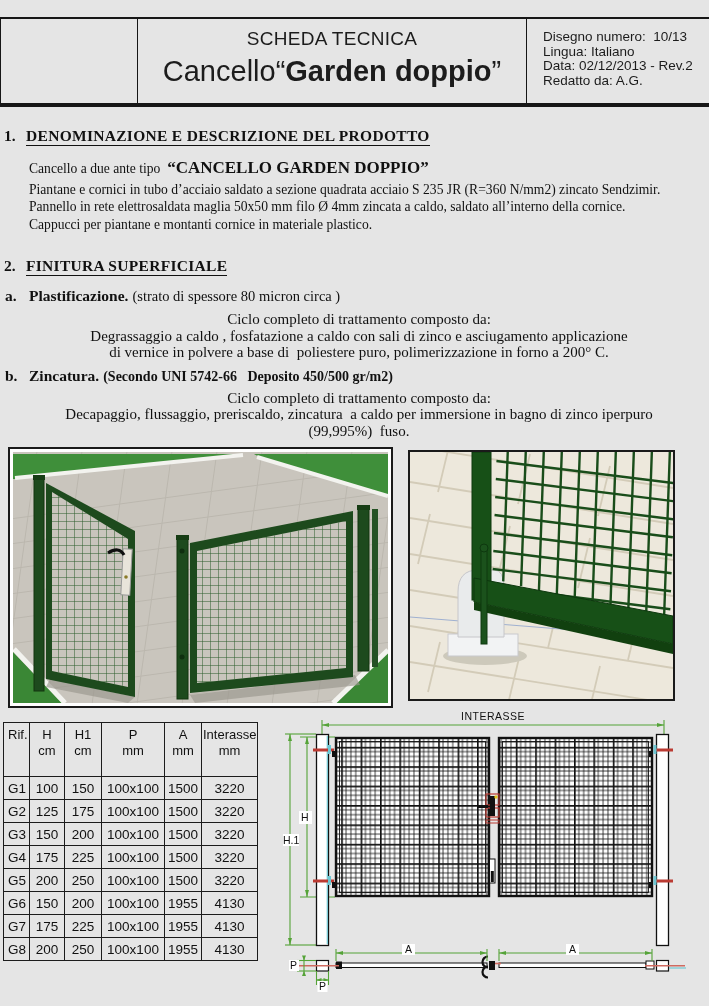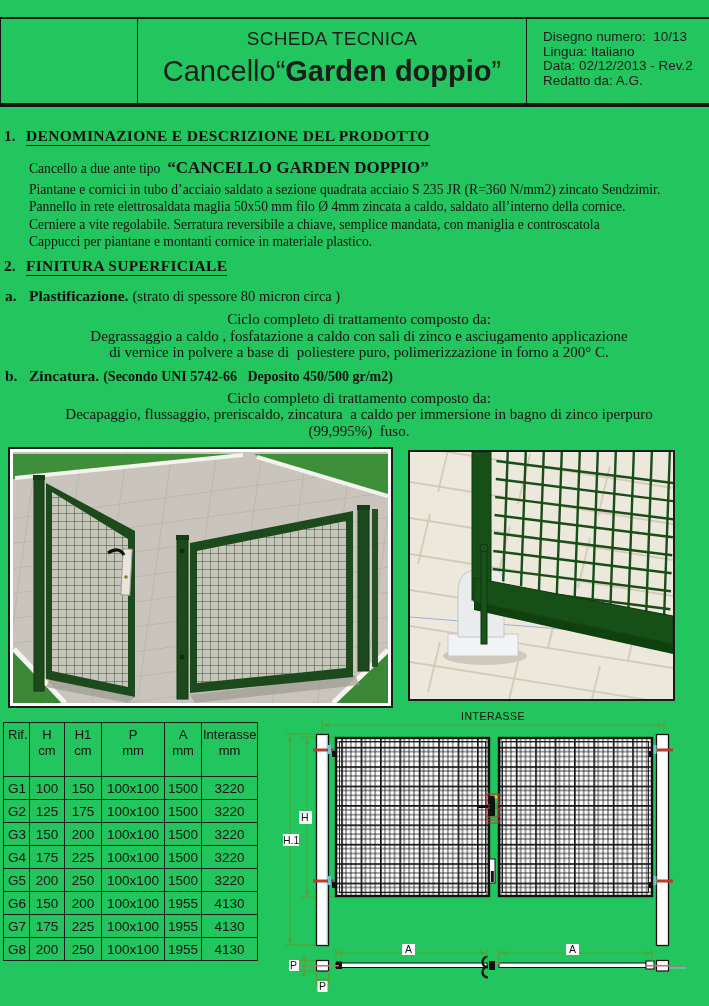--- a/index.html
+++ b/index.html
@@ -1,16 +1,16 @@
 <!DOCTYPE html>
 <html style="--dimension-green: #55a338; --hinge-red: #bb3b33; --accent-cyan: #6ec6d2; --lock-yellow: #e6c41a; --gate-green: #1d4a1d; --gate-green-dark: #123810; --grass-green: #3f8f3a; --paver-gray: #c9c5bd; --paver-cream: #ede8dc;"><head>
 <meta charset="utf-8">
 <style>
   html,body{margin:0;padding:0;background:#fff;}
-  .page{position:relative;width:709px;height:1006px;background:#22c55e;overflow:hidden;
+  .page{position:relative;width:709px;height:1006px;background:#e5e5e5;overflow:hidden;
         font-family:"Liberation Serif","DejaVu Serif",serif;color:#111;}
   .abs{position:absolute;}
   
   .hdr{left:0;top:17px;width:709px;height:84px;border-top:2px solid #161616;border-bottom:4px solid #161616;
        font-family:"Liberation Sans","DejaVu Sans",sans-serif;}
   .hdr-cell{position:absolute;top:0;height:100%;box-sizing:border-box;}
   .hdr-logo{left:0;width:137px;border-left:1px solid #161616;}
   .hdr-center{left:137px;width:389px;border-left:1.5px solid #161616;text-align:center;}
   .hdr-info{left:526px;width:183px;border-left:1.5px solid #161616;padding:11px 0 0 16px;}
   .hdr-title{margin-top:9px;font-size:19px;letter-spacing:.3px;color:#1c1c1c;}
@@ -67,21 +67,20 @@
 
   <div class="abs secnum" style="left:4px;top:127px;">1.</div>
   <div class="abs" style="left:26px;top:127px;">
     <span class="sechead">DENOMINAZIONE E DESCRIZIONE DEL PRODOTTO</span>
   </div>
 
   <div class="abs para" style="left:29px;top:155px;width:676px;">
     <div class="tline" style="line-height:25px;"><span>Cancello a due ante tipo  </span><span class="big">“CANCELLO GARDEN DOPPIO”</span></div>
     <div class="tline" style="line-height:17.3px;">Piantane e cornici in tubo d’acciaio saldato a sezione quadrata acciaio S 235 JR (R=360 N/mm2) zincato Sendzimir.</div>
     <div class="tline" style="line-height:17.3px;">Pannello in rete elettrosaldata maglia 50x50 mm filo Ø 4mm zincata a caldo, saldato all’interno della cornice.</div>
-    <div class="tline" style="line-height:17.3px;">Cerniere a vite regolabile. Serratura reversibile a chiave, semplice mandata, con maniglia e controscatola</div>
     <div class="tline" style="line-height:17.3px;">Cappucci per piantane e montanti cornice in materiale plastico.</div>
   </div>
 
   <div class="abs secnum" style="left:4px;top:257px;">2.</div>
   <div class="abs" style="left:26px;top:257px;">
     <span class="sechead">FINITURA SUPERFICIALE</span>
   </div>
 
   <div class="abs itemtitle" style="left:5px;top:287px;">a.</div>
   <div class="abs" style="left:29px;top:287px;">

